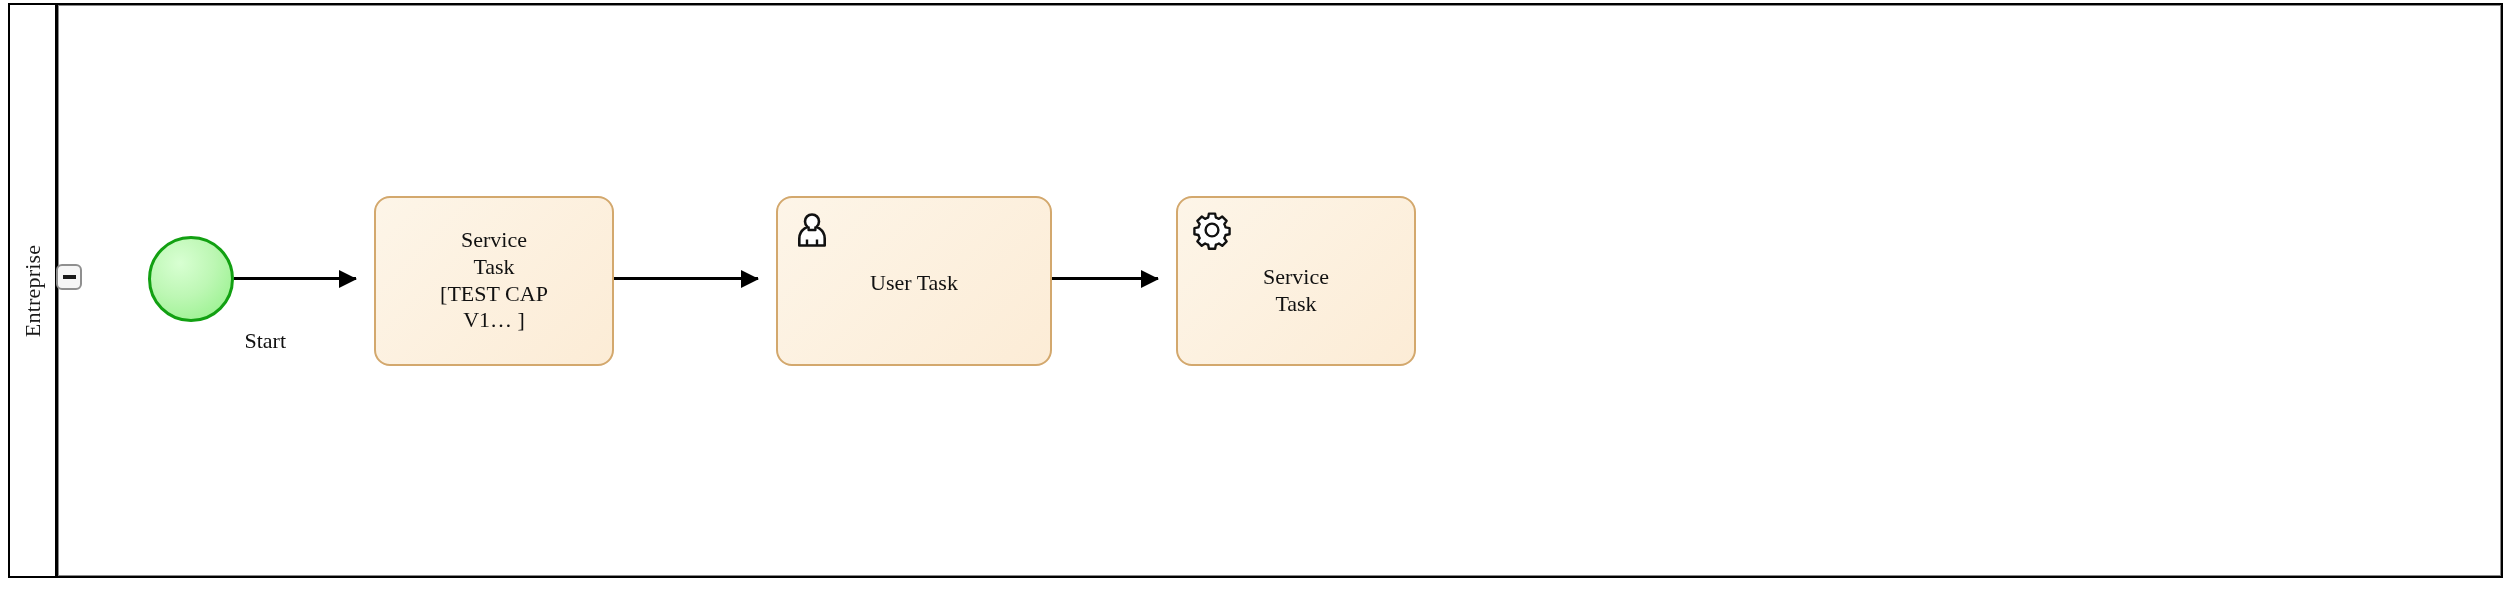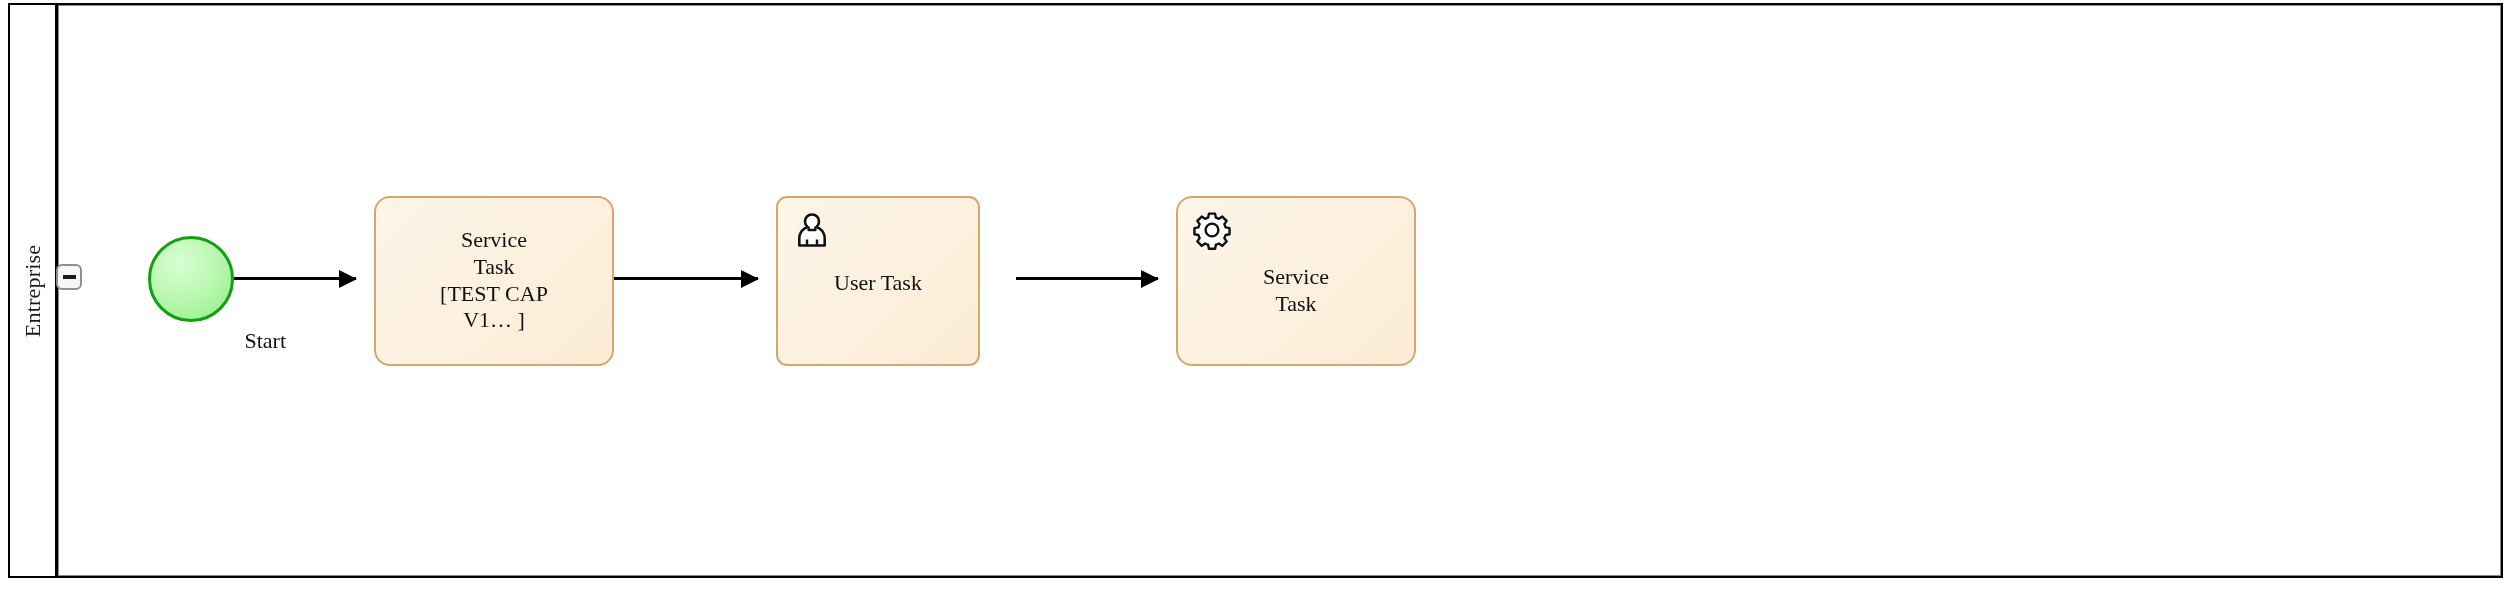--- a/index.html
+++ b/index.html
@@ -134,21 +134,21 @@
     position: absolute;
     left: 14px;
     top: 12px;
     width: 40px;
     height: 40px;
   }
   .task-icon svg { display: block; width: 100%; height: 100%; }
 
   
   #task-service-1 { left: 374px;  top: 196px; width: 240px; height: 170px; }
-  #task-user      { left: 776px;  top: 196px; width: 204px; height: 170px; border-radius: 11px; }
+  #task-user      { left: 776px;  top: 196px; width: 276px; height: 170px; }
   #task-service-2 { left: 1176px; top: 196px; width: 240px; height: 170px; }
 
   
   #task-user .task-label { transform: translateY(-42%); }
   #task-service-2 .task-label { transform: translateY(-32%); }
 
   
   .flow {
     position: absolute;
     height: 3px;

